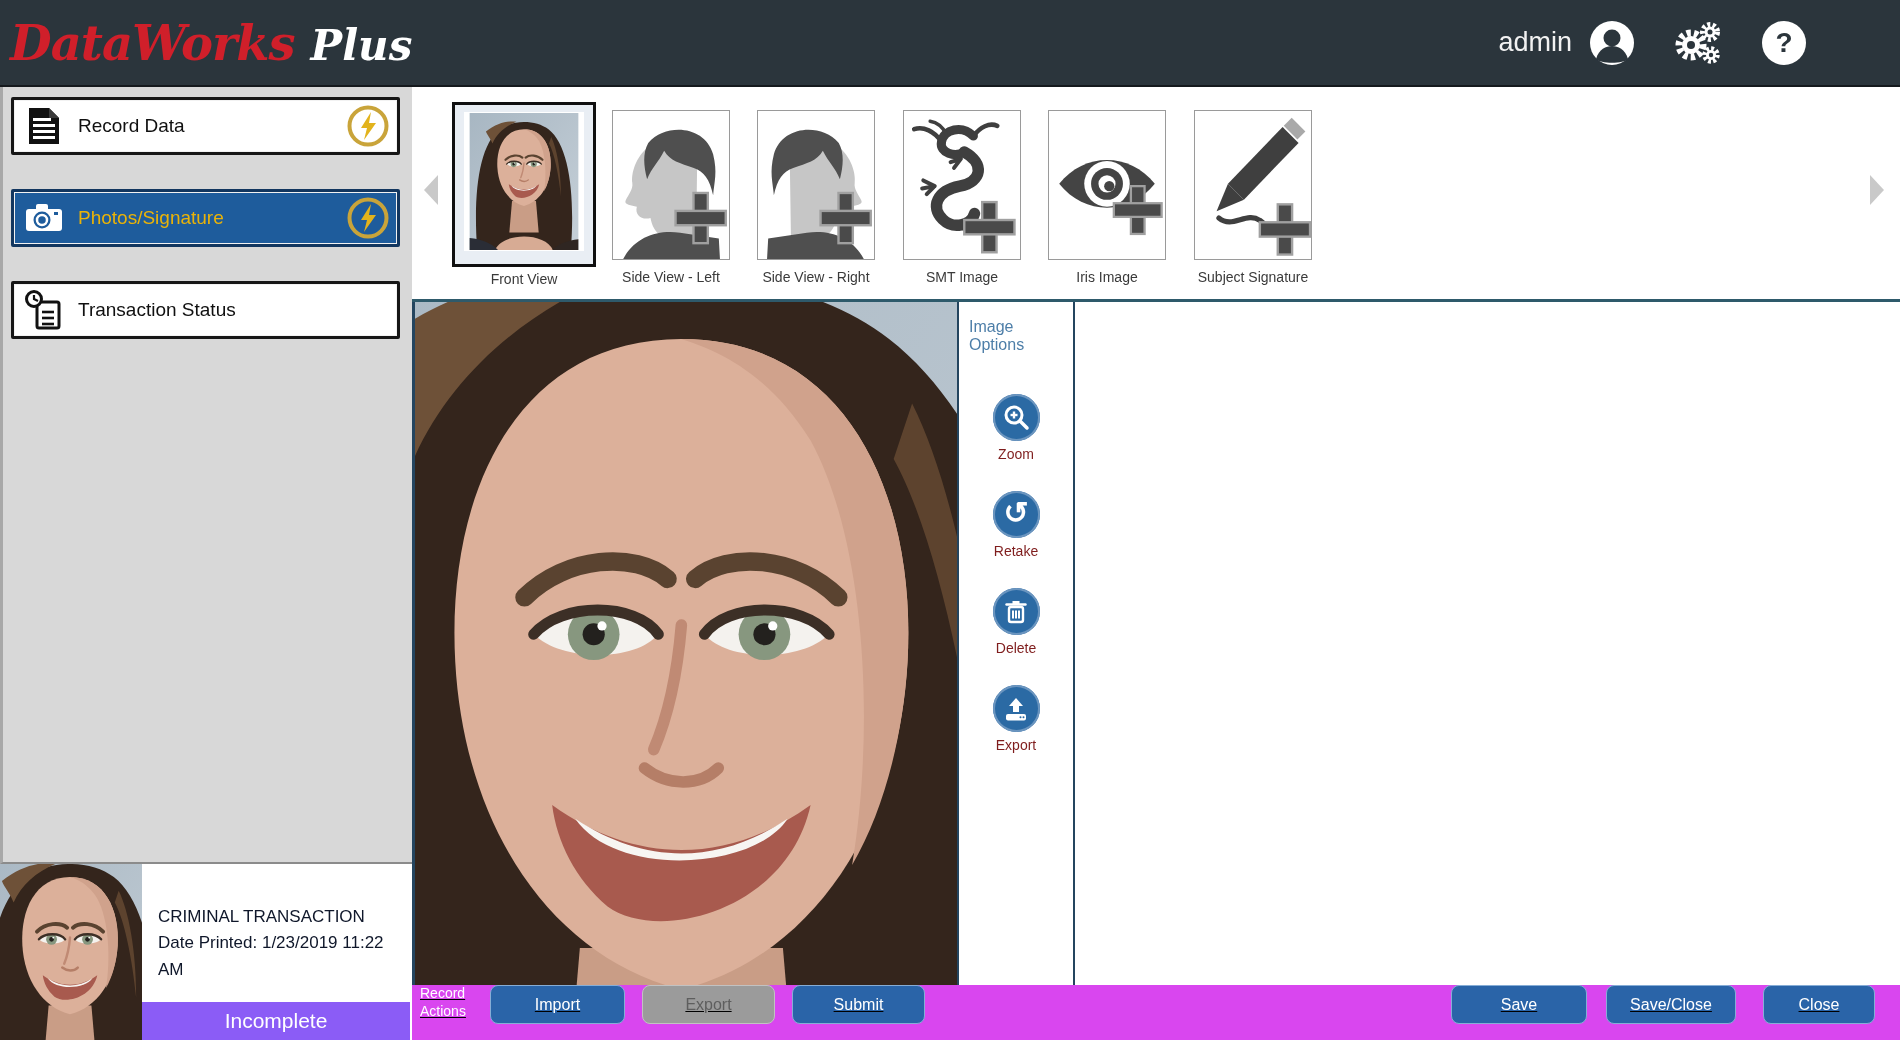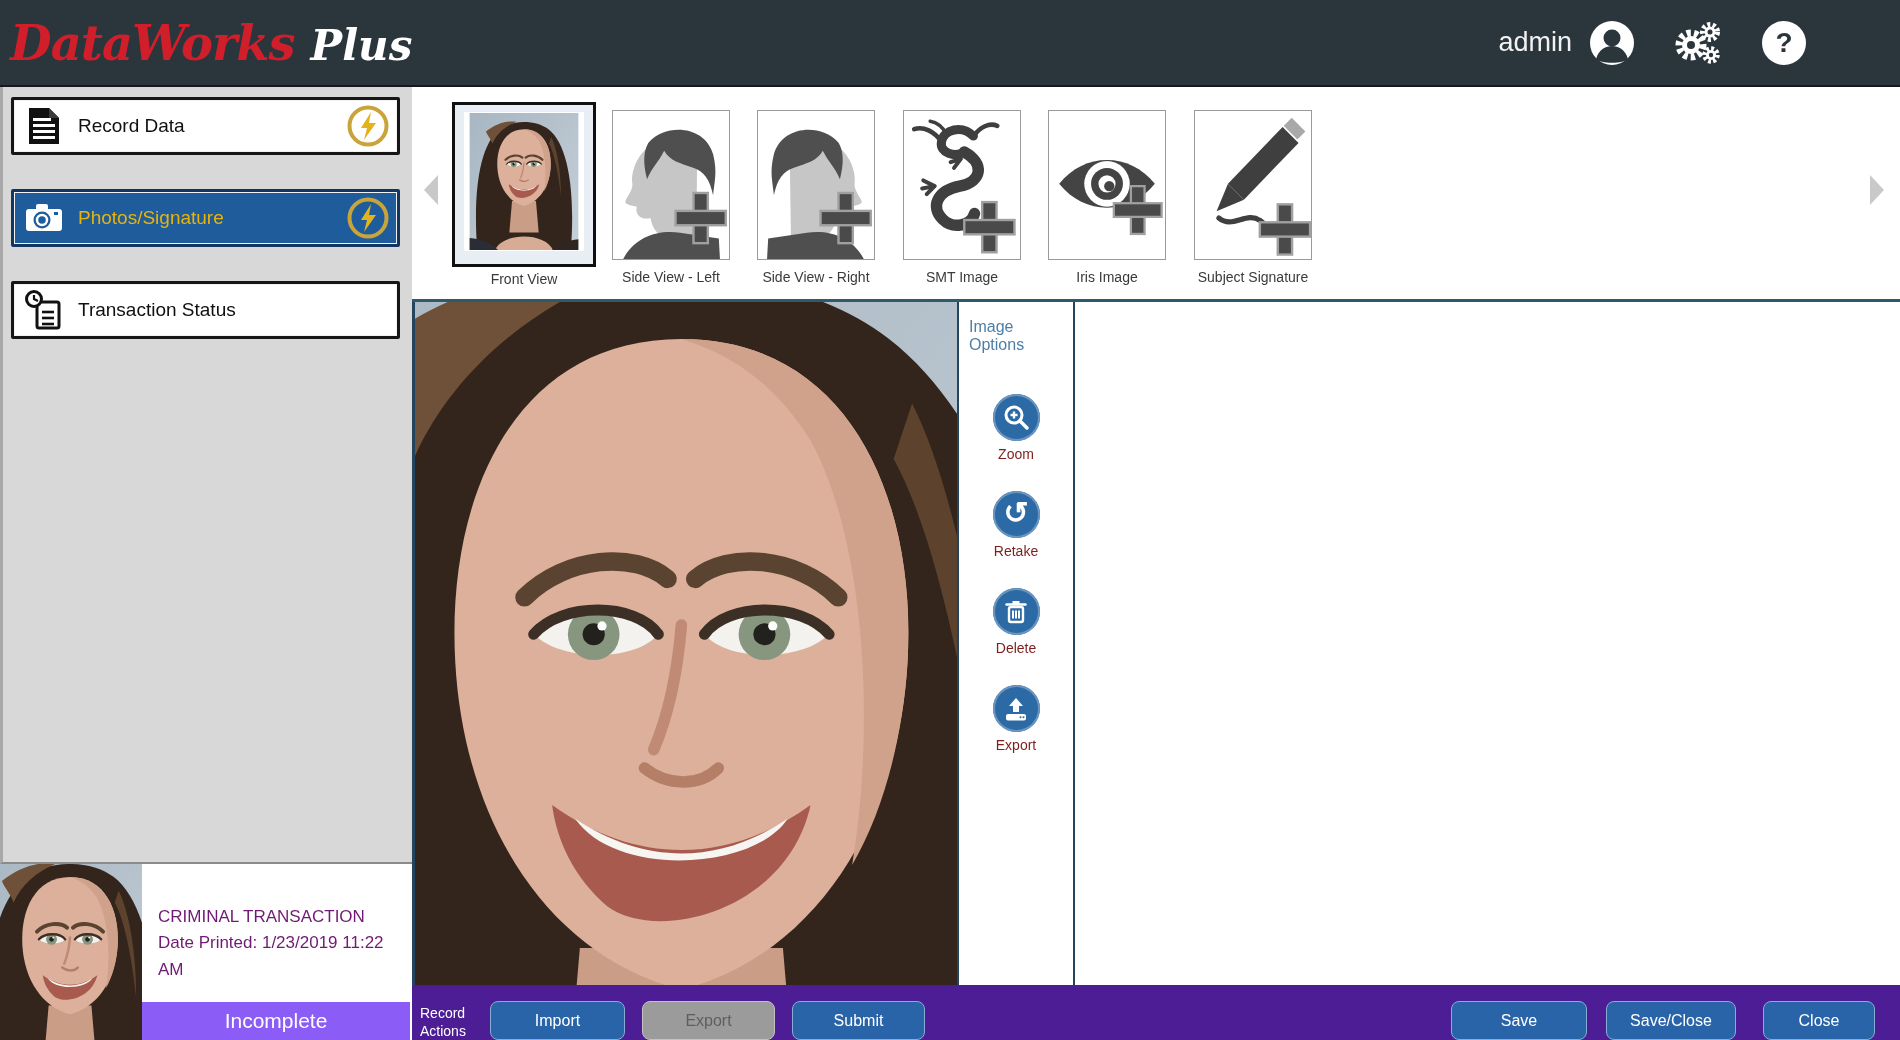--- a/index.html
+++ b/index.html
@@ -29,21 +29,21 @@
   .nav-btn.selected { background:#1e5c9c; border-color:#12365f; }
   .nav-btn.selected .nav-label { color:#eab308; }
   .nav-icon { width:40px; height:40px; flex:0 0 auto; }
   .bolt-badge { margin-left:auto; width:42px; height:42px; flex:0 0 auto; }
 
   
   .subject-panel { position:absolute; left:0; top:864px; width:412px; height:176px; background:#ffffff; }
   .subject-photo { position:absolute; left:0; top:0; width:142px; height:176px; }
   .subject-info { position:absolute; left:142px; top:0; width:270px; height:138px;
                   padding:40px 0 0 16px; }
-  .subject-line { font-size:17px; color:#701a75; line-height:1.55; }
+  .subject-line { font-size:17px; color:#0f172a; line-height:1.55; }
   .status-bar { position:absolute; left:142px; bottom:0; width:268px; height:38px;
                 background:#8b5cf6; color:#fff; display:flex; align-items:center;
                 justify-content:center; font-size:21px; }
 
   
   .thumb-strip { position:absolute; left:412px; top:87px; width:1488px; height:215px;
                  background:#ffffff; border-bottom:3px solid #2e5a6b; }
   .strip-arrow { position:absolute; top:88px; width:0; height:0; cursor:pointer; }
   .arrow-left  { left:12px;  border-top:15px solid transparent; border-bottom:15px solid transparent; border-right:14px solid #c9c9c9; }
   .arrow-right { left:1458px; border-top:15px solid transparent; border-bottom:15px solid transparent; border-left:14px solid #c9c9c9; }
@@ -67,21 +67,21 @@
   .io-title { font-size:16px; color:#4d7ea8; text-align:left; padding-left:10px; margin-bottom:40px; }
   .io-group { margin-bottom:29px; }
   .io-circle { width:47px; height:47px; border-radius:50%; margin:0 auto;
                background:#2b6aa4; box-shadow:0 0 0 2px #6b95bf inset; cursor:pointer;
                display:flex; align-items:center; justify-content:center; }
   .io-label { font-size:14px; color:#7f1d1d; margin-top:5px; }
   .retake-glyph { color:#fff; font-size:30px; font-weight:bold; line-height:1; transform:translateY(-2px); }
 
   
   .bottom-bar { position:absolute; left:412px; top:985px; width:1488px; height:55px;
-                background:#4c1d95; display:flex; align-items:flex-end; }
+                background:#d946ef; display:flex; align-items:flex-start;text-decoration:underline; }
   .ra-label { color:#fff; font-size:14px; line-height:1.25; margin-left:8px; width:62px; }
   .bar-btn { height:39px; border-radius:8px; background:#2a64a8; border:1px solid #86add6;
              color:#fff; font-size:16px; font-family:"Liberation Sans", sans-serif;
              cursor:pointer; }
   .btn-import { width:135px; margin-left:8px; }
   .btn-export { width:133px; margin-left:17px; background:#9b9b9b; border-color:#c2c2c2;
                 color:#5e5e5e; cursor:default; }
   .btn-submit { width:133px; margin-left:17px; }
   .btn-save { width:136px; margin-left:auto; }
   .btn-saveclose { width:130px; margin-left:19px; }

